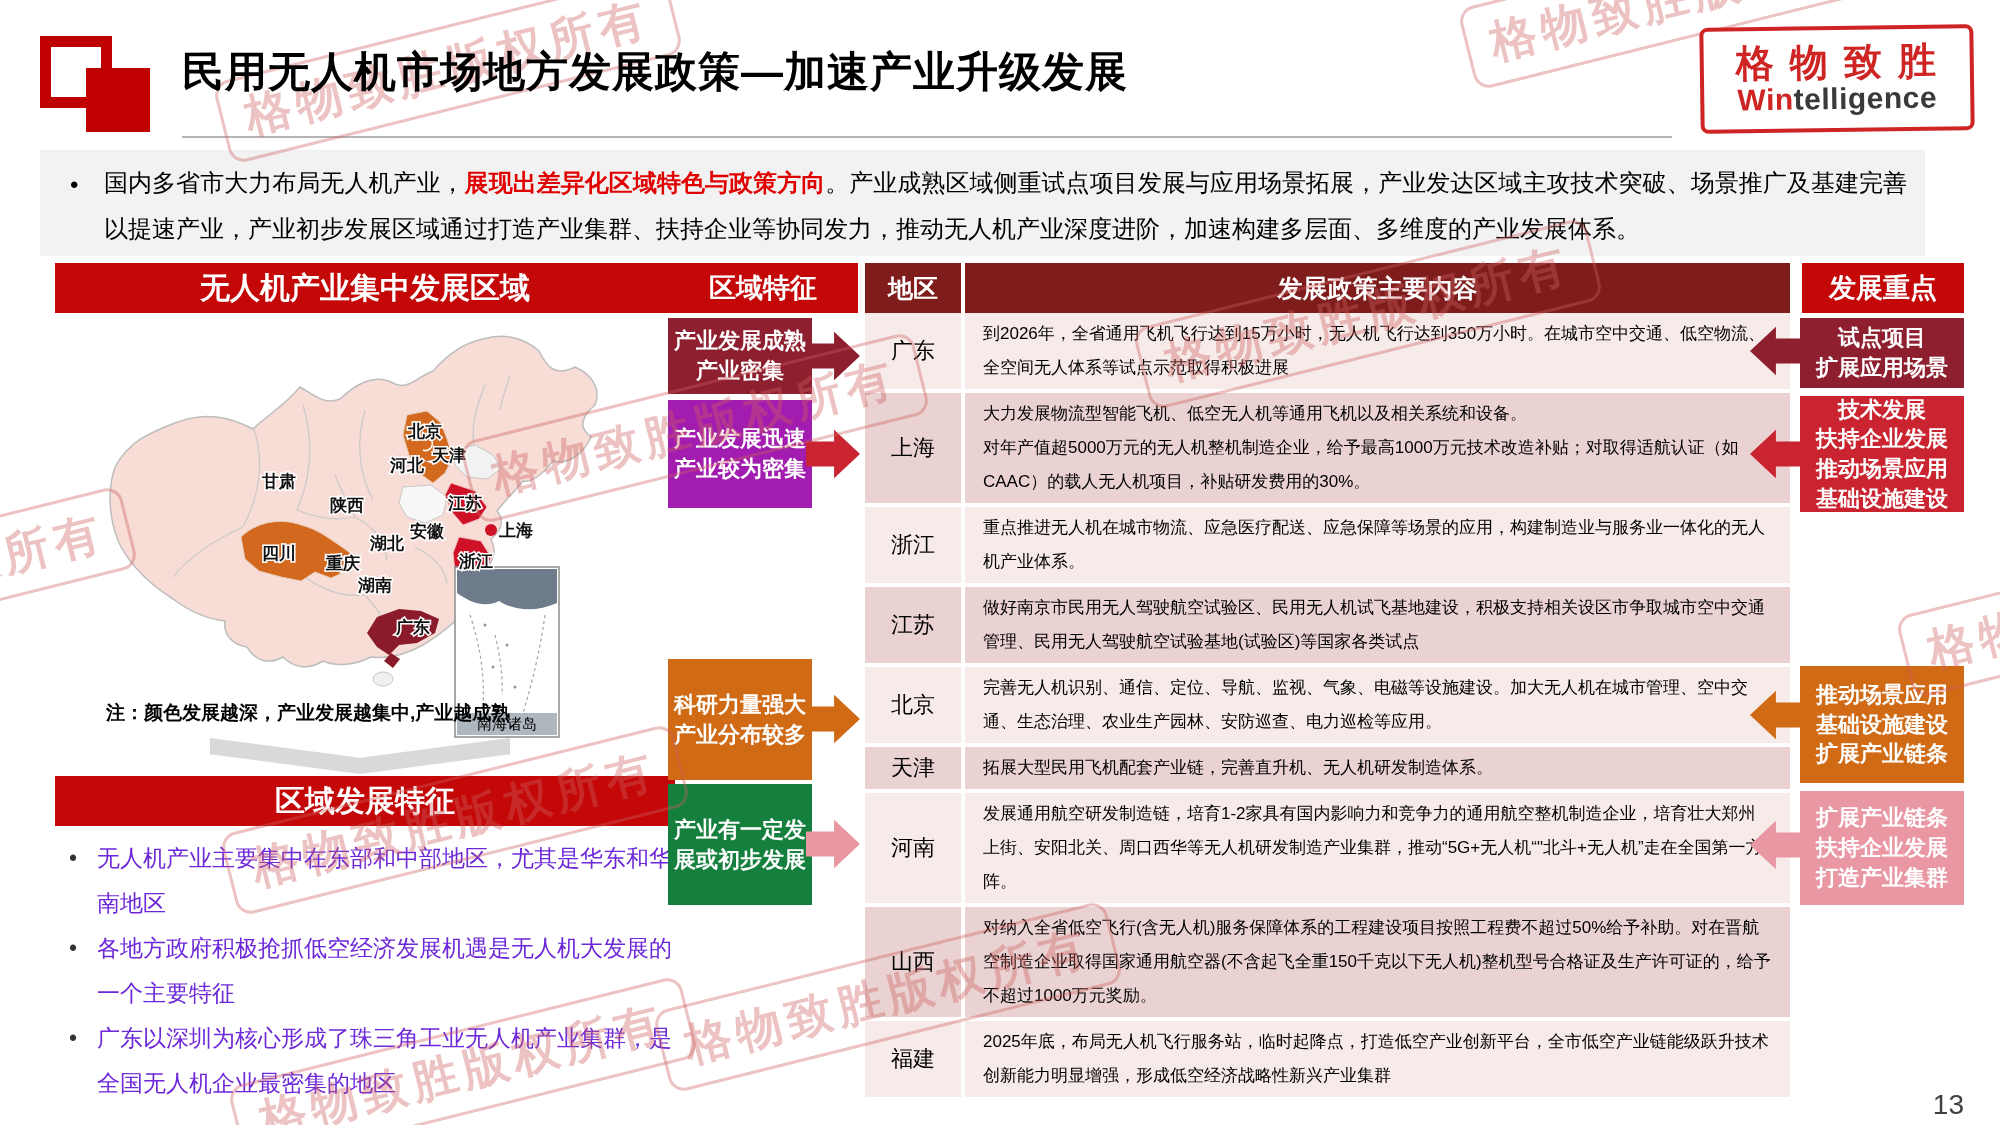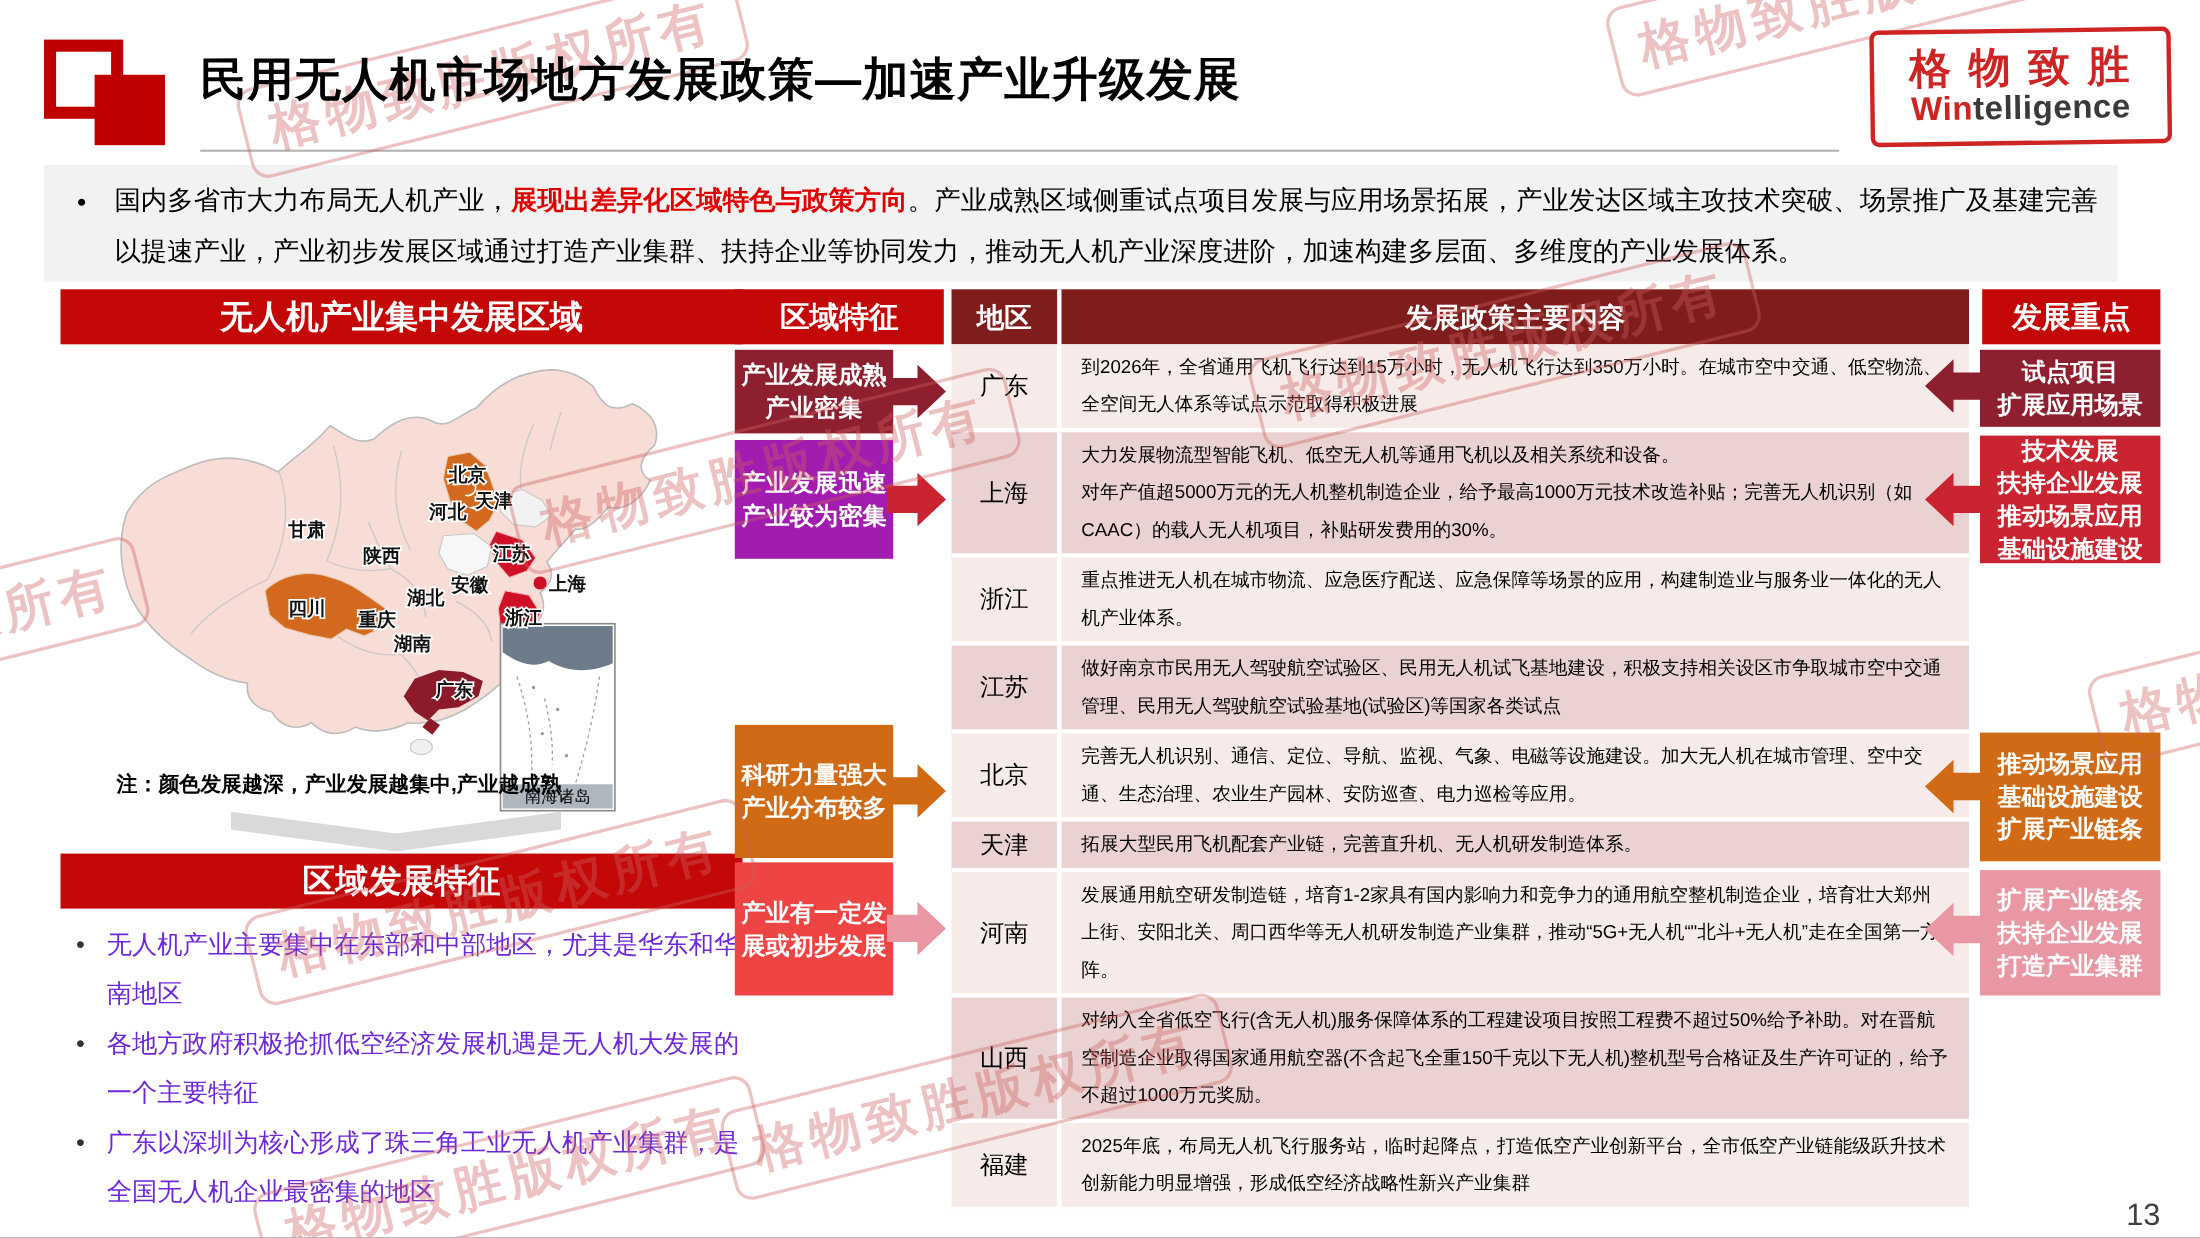--- a/index.html
+++ b/index.html
@@ -192,40 +192,40 @@
   <div class="arr arr-r" style="left: 806px; top: 329px; width: 54px; height: 54px; background: rgb(142, 31, 47);"></div>
 
   <div class="cbox" style="left: 668px; top: 400px; width: 144px; height: 108px; background: #a21caf;">产业发展迅速
 产业较为密集</div>
   <div class="arr arr-r" style="left: 806px; top: 427px; width: 54px; height: 54px; background: rgb(201, 36, 47);"></div>
 
   <div class="cbox" style="left: 668px; top: 659px; width: 144px; height: 121px; background: rgb(208, 106, 21);">科研力量强大
 产业分布较多</div>
   <div class="arr arr-r" style="left: 806px; top: 692px; width: 54px; height: 54px; background: rgb(208, 106, 21);"></div>
 
-  <div class="cbox" style="left: 668px; top: 784px; width: 144px; height: 121px; background: #ef4444;">产业有一定发
+  <div class="cbox" style="left: 668px; top: 784px; width: 144px; height: 121px; background: #15803d;">产业有一定发
 展或初步发展</div>
   <div class="arr arr-r" style="left: 806px; top: 817px; width: 54px; height: 54px; background: rgb(232, 151, 163);"></div>
 
   <div class="ptable">
     <div class="thead">
       <div class="h-region">地区</div>
       <div class="h-policy">发展政策主要内容</div>
     </div>
     <div class="t-row">
         <div class="t-region">广东</div>
         <div class="t-policy">
           <span>到2026年，全省通用飞机飞行达到15万小时，无人机飞行达到350万小时。在城市空中交通、低空物流、全空间无人体系等试点示范取得积极进展</span>
         </div>
       </div>
     <div class="t-row">
         <div class="t-region">上海</div>
         <div class="t-policy">
           <span>大力发展物流型智能飞机、低空无人机等通用飞机以及相关系统和设备。
-对年产值超5000万元的无人机整机制造企业，给予最高1000万元技术改造补贴；完善无人机识别（如CAAC）的载人无人机项目，补贴研发费用的30%。</span>
+对年产值超5000万元的无人机整机制造企业，给予最高1000万元技术改造补贴；对取得适航认证（如CAAC）的载人无人机项目，补贴研发费用的30%。</span>
         </div>
       </div>
     <div class="t-row">
         <div class="t-region">浙江</div>
         <div class="t-policy">
           <span>重点推进无人机在城市物流、应急医疗配送、应急保障等场景的应用，构建制造业与服务业一体化的无人机产业体系。</span>
         </div>
       </div>
     <div class="t-row">
         <div class="t-region">江苏</div>

